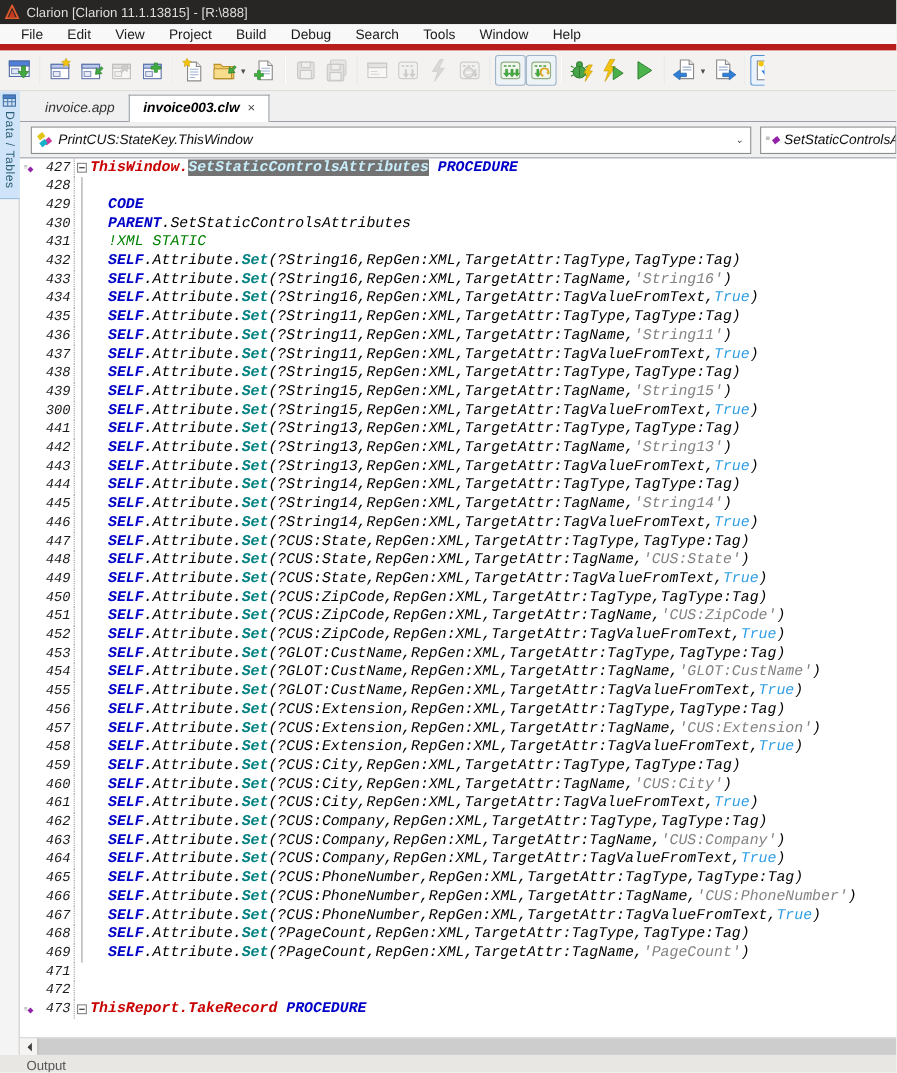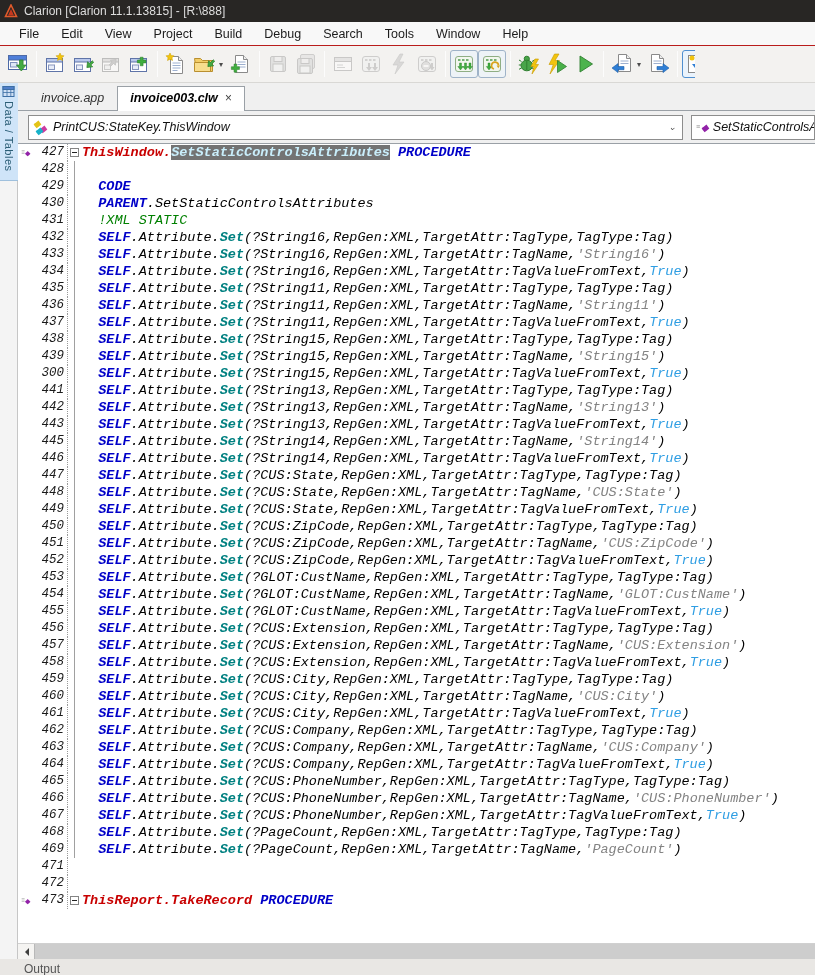--- a/index.html
+++ b/index.html
@@ -6,21 +6,21 @@
   html,body { width:815px; height:975px; overflow:hidden; }
   body { font-family:"Liberation Sans", sans-serif; background:#e9e7e4; position:relative; }
 
   
   .titlebar { height:22px; background:#282624; color:#dedede; display:flex; align-items:center;
               font-size:12px; padding-left:4px; gap:6px; }
   .logo { width:14px; height:14px; flex:0 0 auto; }
 
   
   .menubar { height:24px; background:#f8f8f8; display:flex; align-items:center; padding-left:8px;
-             font-size:12.5px; color:#1c1c1c; border-bottom:1px solid #b91c1c;}
+             font-size:12.5px; color:#1c1c1c; border-bottom:6px solid #b91c1c;}
   .menu-item { padding:3px 11px; cursor:default; }
 
   
   .toolbar { height:37px; background:#f3f2f0; border-bottom:1px solid #d9d8d5; display:flex;
              align-items:center; padding-left:4px; }
   .tbtn { width:28px; height:28px; display:flex; align-items:center; justify-content:center; border-radius:3px; position:relative;}
   .tbtn svg { width:24px; height:24px; }
   .tbtn.boxed { border:1px solid #9fb3c8; background:#eef3f7; }
   .dis { filter:grayscale(1) opacity(0.42); }
   .tsep { width:1px; height:26px; background:#c8c7c4; border-right:1px solid #fcfcfc; margin:0 4px; }
@@ -365,20 +365,21 @@
           <div class="row"><span class="mk"></span><span class="ln">434</span><span class="fd g1"></span><span class="cd"><span class="p">  </span><span class="kb">SELF</span><span class="p">.Attribute.</span><span class="kt">Set</span><span class="p">(?String16,RepGen:XML,TargetAttr:TagValueFromText,</span><span class="tr">True</span><span class="p">)</span></span></div>
           <div class="row"><span class="mk"></span><span class="ln">435</span><span class="fd g1"></span><span class="cd"><span class="p">  </span><span class="kb">SELF</span><span class="p">.Attribute.</span><span class="kt">Set</span><span class="p">(?String11,RepGen:XML,TargetAttr:TagType,TagType:Tag)</span></span></div>
           <div class="row"><span class="mk"></span><span class="ln">436</span><span class="fd g1"></span><span class="cd"><span class="p">  </span><span class="kb">SELF</span><span class="p">.Attribute.</span><span class="kt">Set</span><span class="p">(?String11,RepGen:XML,TargetAttr:TagName,</span><span class="st">'String11'</span><span class="p">)</span></span></div>
           <div class="row"><span class="mk"></span><span class="ln">437</span><span class="fd g1"></span><span class="cd"><span class="p">  </span><span class="kb">SELF</span><span class="p">.Attribute.</span><span class="kt">Set</span><span class="p">(?String11,RepGen:XML,TargetAttr:TagValueFromText,</span><span class="tr">True</span><span class="p">)</span></span></div>
           <div class="row"><span class="mk"></span><span class="ln">438</span><span class="fd g1"></span><span class="cd"><span class="p">  </span><span class="kb">SELF</span><span class="p">.Attribute.</span><span class="kt">Set</span><span class="p">(?String15,RepGen:XML,TargetAttr:TagType,TagType:Tag)</span></span></div>
           <div class="row"><span class="mk"></span><span class="ln">439</span><span class="fd g1"></span><span class="cd"><span class="p">  </span><span class="kb">SELF</span><span class="p">.Attribute.</span><span class="kt">Set</span><span class="p">(?String15,RepGen:XML,TargetAttr:TagName,</span><span class="st">'String15'</span><span class="p">)</span></span></div>
           <div class="row"><span class="mk"></span><span class="ln">300</span><span class="fd g1"></span><span class="cd"><span class="p">  </span><span class="kb">SELF</span><span class="p">.Attribute.</span><span class="kt">Set</span><span class="p">(?String15,RepGen:XML,TargetAttr:TagValueFromText,</span><span class="tr">True</span><span class="p">)</span></span></div>
           <div class="row"><span class="mk"></span><span class="ln">441</span><span class="fd g1"></span><span class="cd"><span class="p">  </span><span class="kb">SELF</span><span class="p">.Attribute.</span><span class="kt">Set</span><span class="p">(?String13,RepGen:XML,TargetAttr:TagType,TagType:Tag)</span></span></div>
           <div class="row"><span class="mk"></span><span class="ln">442</span><span class="fd g1"></span><span class="cd"><span class="p">  </span><span class="kb">SELF</span><span class="p">.Attribute.</span><span class="kt">Set</span><span class="p">(?String13,RepGen:XML,TargetAttr:TagName,</span><span class="st">'String13'</span><span class="p">)</span></span></div>
           <div class="row"><span class="mk"></span><span class="ln">443</span><span class="fd g1"></span><span class="cd"><span class="p">  </span><span class="kb">SELF</span><span class="p">.Attribute.</span><span class="kt">Set</span><span class="p">(?String13,RepGen:XML,TargetAttr:TagValueFromText,</span><span class="tr">True</span><span class="p">)</span></span></div>
+          <div class="row"><span class="mk"></span><span class="ln">444</span><span class="fd g1"></span><span class="cd"><span class="p">  </span><span class="kb">SELF</span><span class="p">.Attribute.</span><span class="kt">Set</span><span class="p">(?String14,RepGen:XML,TargetAttr:TagType,TagType:Tag)</span></span></div>
           <div class="row"><span class="mk"></span><span class="ln">445</span><span class="fd g1"></span><span class="cd"><span class="p">  </span><span class="kb">SELF</span><span class="p">.Attribute.</span><span class="kt">Set</span><span class="p">(?String14,RepGen:XML,TargetAttr:TagName,</span><span class="st">'String14'</span><span class="p">)</span></span></div>
           <div class="row"><span class="mk"></span><span class="ln">446</span><span class="fd g1"></span><span class="cd"><span class="p">  </span><span class="kb">SELF</span><span class="p">.Attribute.</span><span class="kt">Set</span><span class="p">(?String14,RepGen:XML,TargetAttr:TagValueFromText,</span><span class="tr">True</span><span class="p">)</span></span></div>
           <div class="row"><span class="mk"></span><span class="ln">447</span><span class="fd g1"></span><span class="cd"><span class="p">  </span><span class="kb">SELF</span><span class="p">.Attribute.</span><span class="kt">Set</span><span class="p">(?CUS:State,RepGen:XML,TargetAttr:TagType,TagType:Tag)</span></span></div>
           <div class="row"><span class="mk"></span><span class="ln">448</span><span class="fd g1"></span><span class="cd"><span class="p">  </span><span class="kb">SELF</span><span class="p">.Attribute.</span><span class="kt">Set</span><span class="p">(?CUS:State,RepGen:XML,TargetAttr:TagName,</span><span class="st">'CUS:State'</span><span class="p">)</span></span></div>
           <div class="row"><span class="mk"></span><span class="ln">449</span><span class="fd g1"></span><span class="cd"><span class="p">  </span><span class="kb">SELF</span><span class="p">.Attribute.</span><span class="kt">Set</span><span class="p">(?CUS:State,RepGen:XML,TargetAttr:TagValueFromText,</span><span class="tr">True</span><span class="p">)</span></span></div>
           <div class="row"><span class="mk"></span><span class="ln">450</span><span class="fd g1"></span><span class="cd"><span class="p">  </span><span class="kb">SELF</span><span class="p">.Attribute.</span><span class="kt">Set</span><span class="p">(?CUS:ZipCode,RepGen:XML,TargetAttr:TagType,TagType:Tag)</span></span></div>
           <div class="row"><span class="mk"></span><span class="ln">451</span><span class="fd g1"></span><span class="cd"><span class="p">  </span><span class="kb">SELF</span><span class="p">.Attribute.</span><span class="kt">Set</span><span class="p">(?CUS:ZipCode,RepGen:XML,TargetAttr:TagName,</span><span class="st">'CUS:ZipCode'</span><span class="p">)</span></span></div>
           <div class="row"><span class="mk"></span><span class="ln">452</span><span class="fd g1"></span><span class="cd"><span class="p">  </span><span class="kb">SELF</span><span class="p">.Attribute.</span><span class="kt">Set</span><span class="p">(?CUS:ZipCode,RepGen:XML,TargetAttr:TagValueFromText,</span><span class="tr">True</span><span class="p">)</span></span></div>
           <div class="row"><span class="mk"></span><span class="ln">453</span><span class="fd g1"></span><span class="cd"><span class="p">  </span><span class="kb">SELF</span><span class="p">.Attribute.</span><span class="kt">Set</span><span class="p">(?GLOT:CustName,RepGen:XML,TargetAttr:TagType,TagType:Tag)</span></span></div>
           <div class="row"><span class="mk"></span><span class="ln">454</span><span class="fd g1"></span><span class="cd"><span class="p">  </span><span class="kb">SELF</span><span class="p">.Attribute.</span><span class="kt">Set</span><span class="p">(?GLOT:CustName,RepGen:XML,TargetAttr:TagName,</span><span class="st">'GLOT:CustName'</span><span class="p">)</span></span></div>

